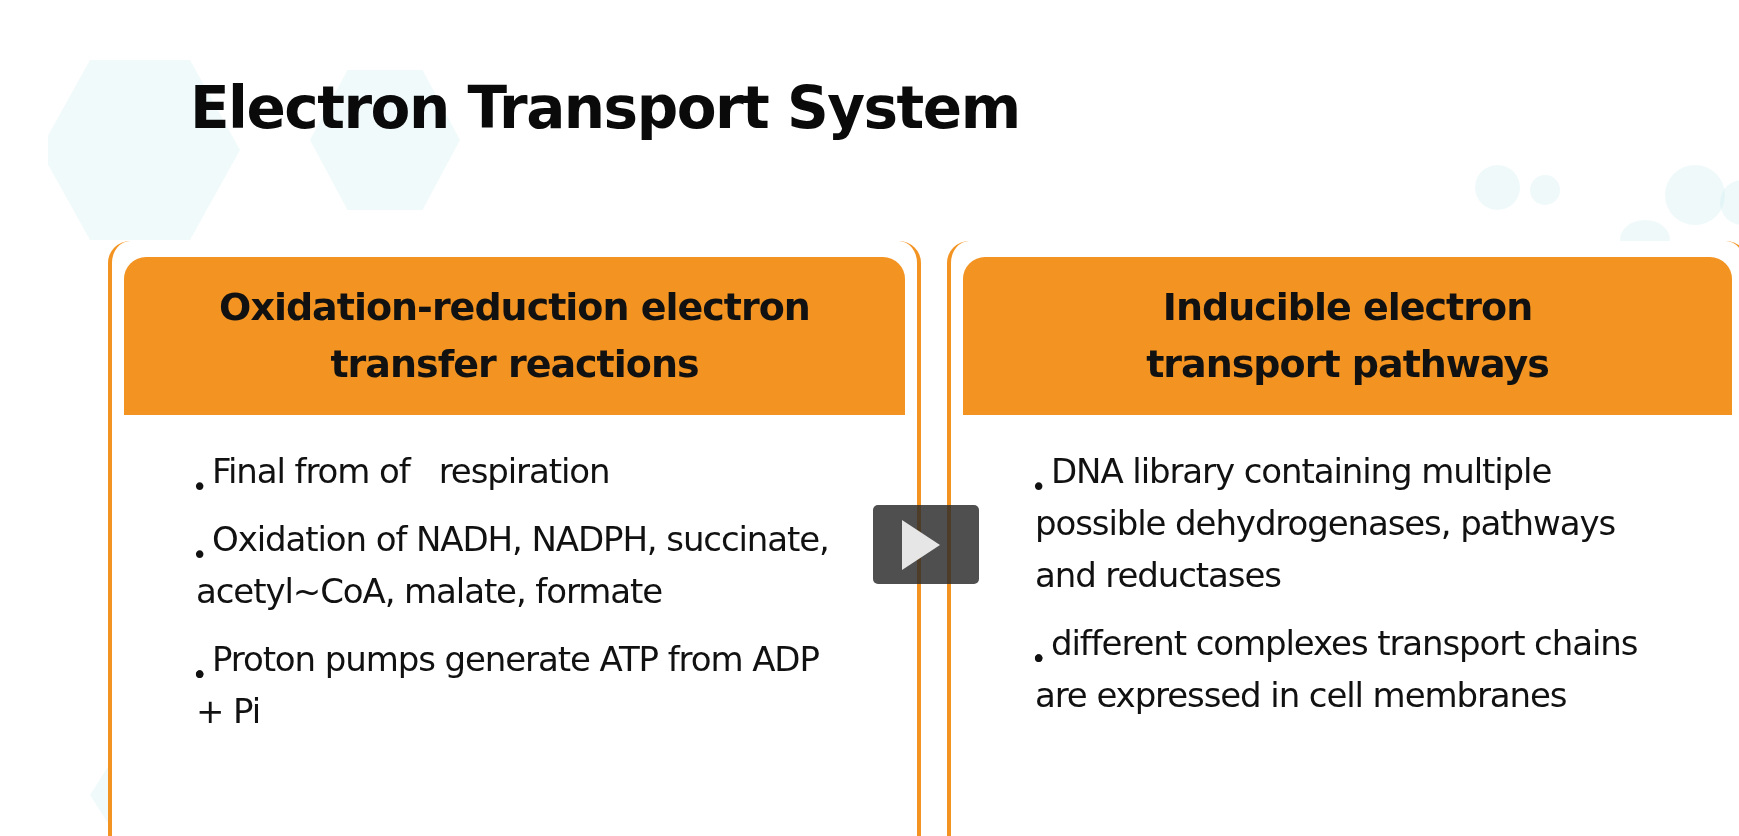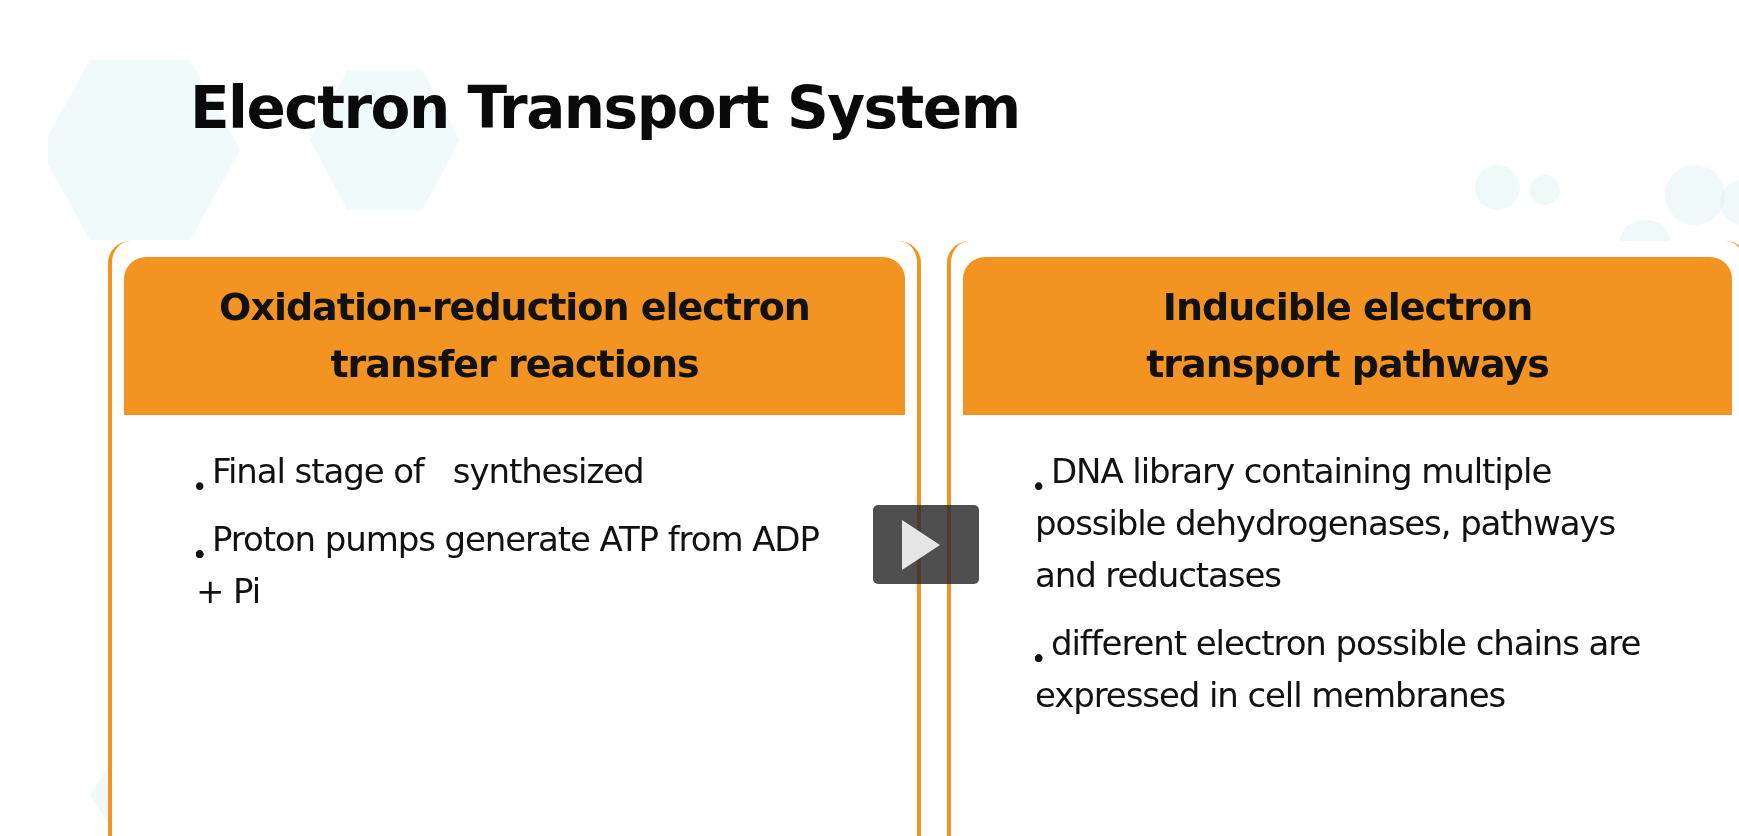--- a/index.html
+++ b/index.html
@@ -108,24 +108,25 @@
 
   <section class="panel left">
     <div class="panel-header">
       <div class="panel-header-text">Oxidation-reduction electron
 transfer reactions</div>
     </div>
     <div class="panel-body">
       <ul class="bullets">
         <li class="bullet">
           <span class="bullet-dot">•</span>
-          <span style="white-space:pre;">Final stage of   synthesized</span>
+          <span style="white-space:pre;">Final from of   respiration</span>
         </li>
         <li class="bullet">
           <span class="bullet-dot">•</span>
+          <span>Oxidation of NADH, NADPH, succinate, acetyl~CoA, malate, formate</span>
         </li>
         <li class="bullet">
           <span class="bullet-dot">•</span>
         </li>
         <li class="bullet">
           <span class="bullet-dot">•</span>
           <span>Proton pumps generate ATP from  ADP + Pi</span>
         </li>
       </ul>
     </div>
@@ -140,21 +141,21 @@
       <ul class="bullets">
         <li class="bullet">
           <span class="bullet-dot">•</span>
           <span>DNA library containing multiple possible dehydrogenases, pathways and reductases</span>
         </li>
         <li class="bullet">
           <span class="bullet-dot">•</span>
         </li>
         <li class="bullet">
           <span class="bullet-dot">•</span>
-          <span>different electron possible chains are expressed in cell membranes</span>
+          <span>different complexes transport chains are expressed in cell membranes</span>
         </li>
       </ul>
     </div>
   </section>
 
   <div class="play-button">
     <div class="play-icon"></div>
   </div>
 
 </div>

